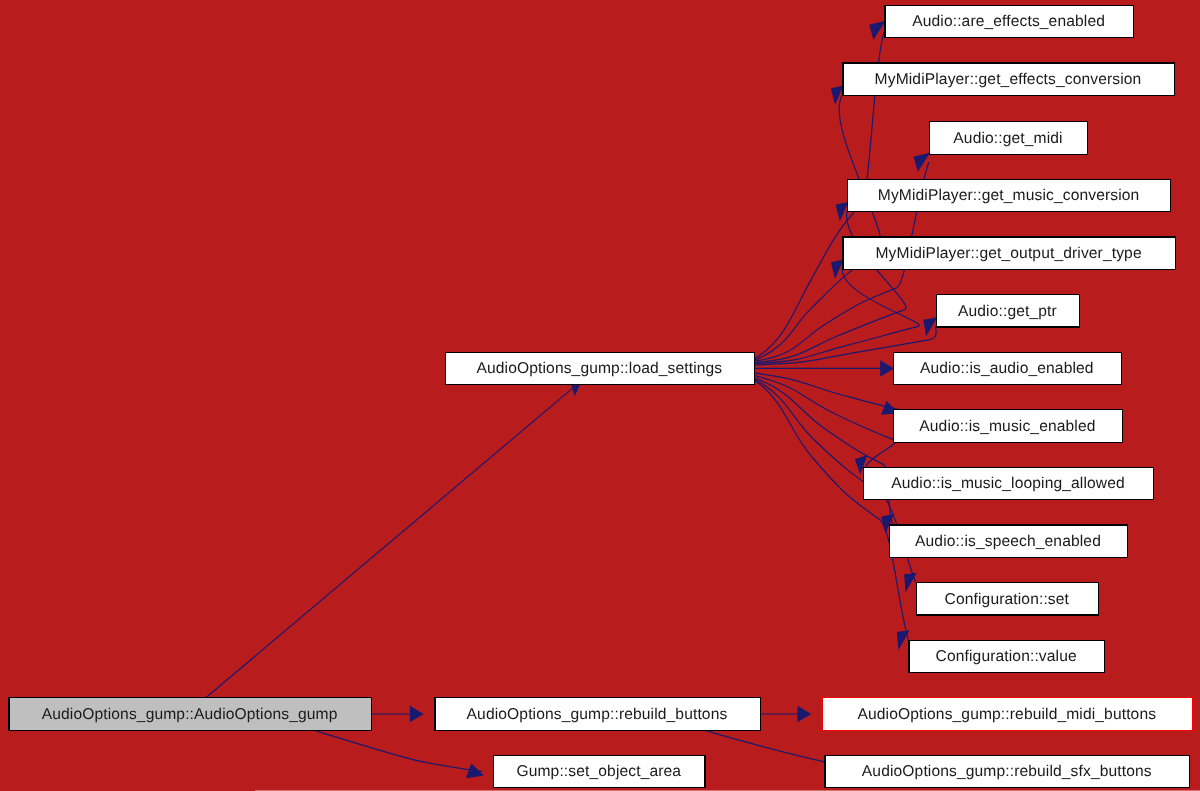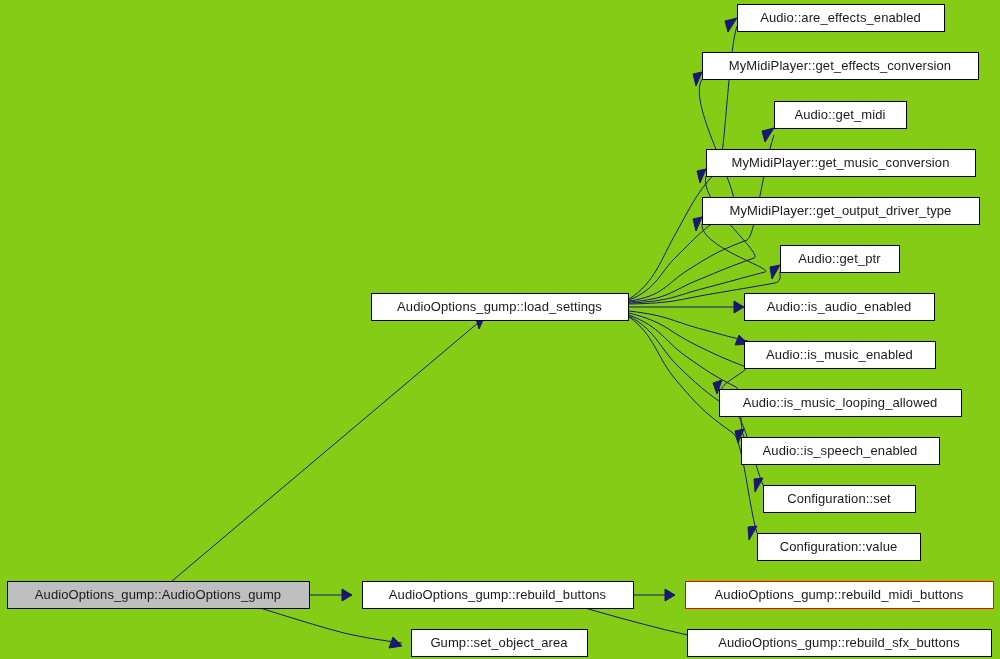--- a/index.html
+++ b/index.html
@@ -11,21 +11,21 @@
   body {
     width: 1000px;
     height: 659px;
     overflow: hidden;
     font-family: "Liberation Sans", sans-serif;
   }
   #graph-root {
     position: relative;
     width: 1000px;
     height: 659px;
-    background: #84cc16;
+    background: #b91c1c;
   }
   svg#callgraph {
     display: block;
     width: 1000px;
     height: 659px;
   }
   .node-box {
     fill: #ffffff;
     stroke: #000000;
     stroke-width: 1;

